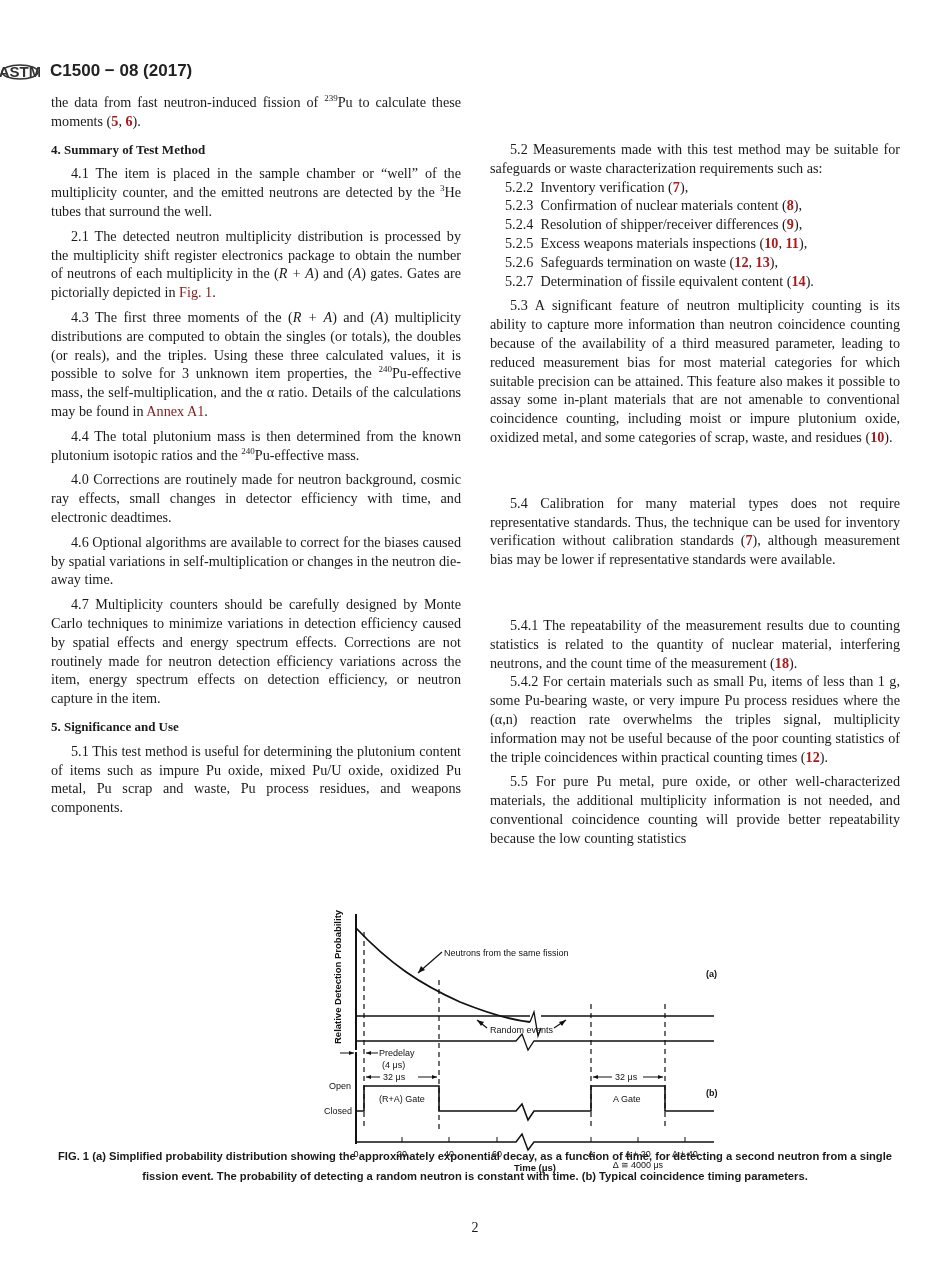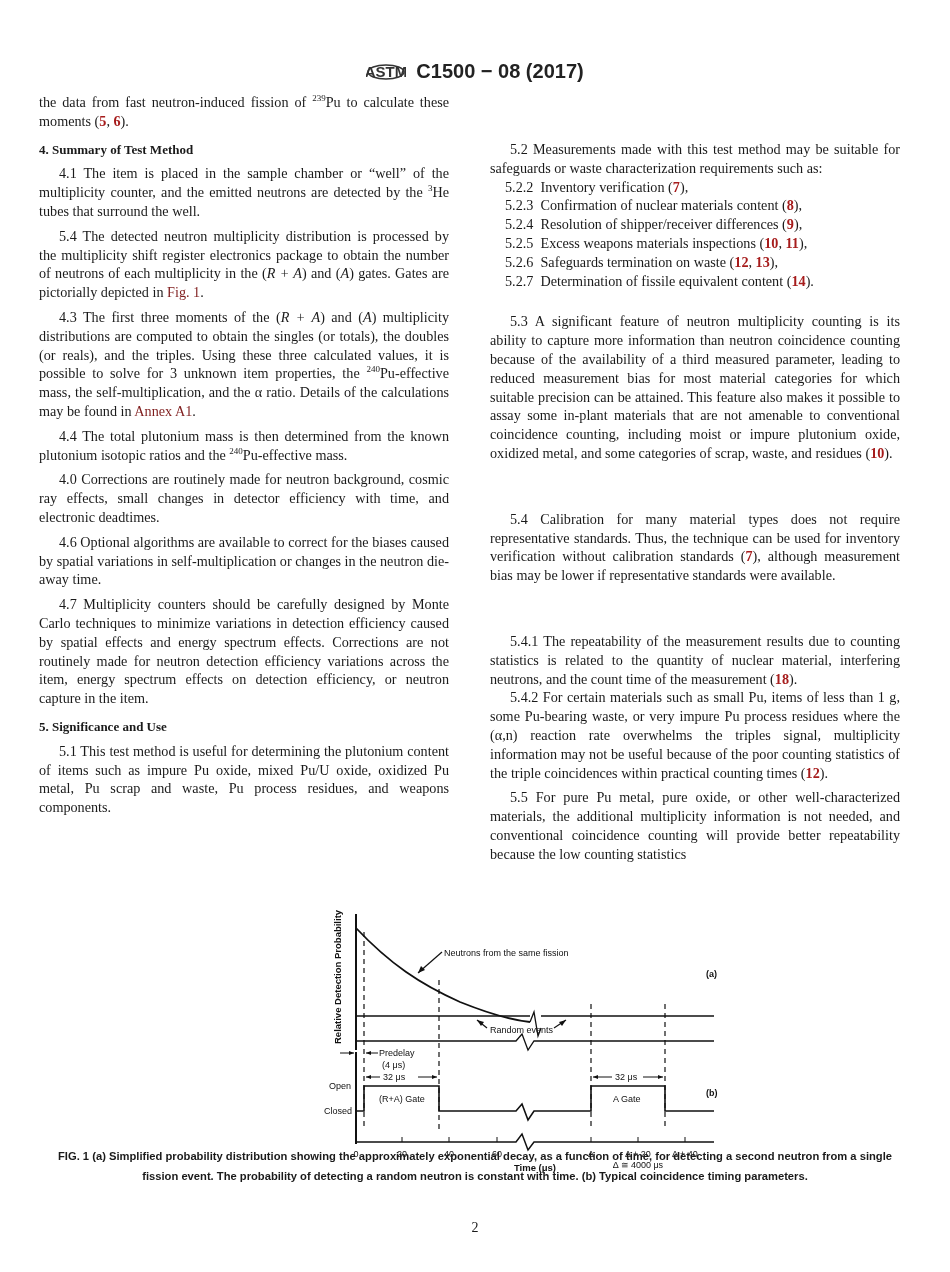--- a/index.html
+++ b/index.html
@@ -1,21 +1,21 @@
 <!DOCTYPE html>
 <html><head>
 <meta charset="utf-8">
 <style>
   html, body { margin:0; padding:0; background:#ffffff; }
   body { width:950px; height:1272px; position:relative; overflow:hidden; font-family:"Liberation Serif", serif; color:#1a1a1a; }
-  .header { position:absolute; top:57px; left:0; width:950px; text-align:center; }
+  .header { position:absolute; top:57px; left:0; width:950px; text-align:left; }
   .header .logo { display:inline-block; vertical-align:middle; width:40px; height:28px; margin-right:6px; }
-  .header .code { display:inline-block; vertical-align:middle; font-family:"Liberation Sans", sans-serif; font-weight:bold; font-size:20px; color:#222; }
+  .header .code { display:inline-block; vertical-align:middle; font-family:"Liberation Sans", sans-serif; font-weight:bold; font-size:17px; color:#222; }
   .col { position:absolute; top:93px; width:410px; font-size:14.2px; line-height:18.8px; text-align:justify; }
-  .col.left { left:39px; }
+  .col.left { left:51px; }
   .col.right { left:490px; }
   .col p { margin:0 0 6px 0; text-indent:20px; }
   .col p.cont { text-indent:0; }
   .col p.item { margin:0; text-indent:0; padding-left:15px; text-align:left; }
   .col p.noi { margin-bottom:0;margin-top:47px; }
   h2 { font-size:13px; font-weight:bold; margin:10px 0 5px 0; }
   .ref { color:#a61c1c; font-weight:bold; }
   .link { color:#7f1d1d; }
   sup { font-size:9px; line-height:0; vertical-align:6px; }
   .figure { position:absolute; left:272px; top:904px; width:420px; height:275px;margin-left:48px; }
@@ -36,21 +36,21 @@
 
 <div class="col left">
   <p class="cont">
     <span>the data from fast neutron-induced fission of </span><sup>239</sup><span>Pu to calculate these moments (</span><a class="ref">5</a>, <a class="ref">6</a><span>).</span>
   </p>
 
   <h2>4. Summary of Test Method</h2>
 
   <p><span>4.1 The item is placed in the sample chamber or “well” of the multiplicity counter, and the emitted neutrons are detected by the </span><sup>3</sup><span>He tubes that surround the well.</span></p>
 
-  <p><span>5.4 The detected neutron multiplicity distribution is processed by the multiplicity shift register electronics package to obtain the number of neutrons of each multiplicity in the (</span><i>R + A</i><span>) and (</span><i>A</i><span>) gates. Gates are pictorially depicted in </span><a class="link">Fig. 1</a><span>.</span></p>
+  <p><span>2.1 The detected neutron multiplicity distribution is processed by the multiplicity shift register electronics package to obtain the number of neutrons of each multiplicity in the (</span><i>R + A</i><span>) and (</span><i>A</i><span>) gates. Gates are pictorially depicted in </span><a class="link">Fig. 1</a><span>.</span></p>
 
   <p><span>4.3 The first three moments of the (</span><i>R + A</i><span>) and (</span><i>A</i><span>) multiplicity distributions are computed to obtain the singles (or totals), the doubles (or reals), and the triples. Using these three calculated values, it is possible to solve for 3 unknown item properties, the </span><sup>240</sup><span>Pu-effective mass, the self-multiplication, and the α ratio. Details of the calculations may be found in </span><a class="link">Annex A1</a><span>.</span></p>
 
   <p><span>4.4 The total plutonium mass is then determined from the known plutonium isotopic ratios and the </span><sup>240</sup><span>Pu-effective mass.</span></p>
 
   <p>4.0 Corrections are routinely made for neutron background, cosmic ray effects, small changes in detector efficiency with time, and electronic deadtimes.</p>
   <p>4.6 Optional algorithms are available to correct for the biases caused by spatial variations in self-multiplication or changes in the neutron die-away time.</p>
   <p>4.7 Multiplicity counters should be carefully designed by Monte Carlo techniques to minimize variations in detection efficiency caused by spatial effects and energy spectrum effects. Corrections are not routinely made for neutron detection efficiency variations across the item, energy spectrum effects on detection efficiency, or neutron capture in the item.</p>
 
   <h2>5. Significance and Use</h2>
@@ -58,21 +58,21 @@
 </div>
 
 <div class="col right">
   <p class="noi">5.2 Measurements made with this test method may be suitable for safeguards or waste characterization requirements such as:</p>
 
   <p class="item"><span>5.2.2</span>&nbsp; <span>Inventory verification (</span><a class="ref">7</a><span>),</span></p>
   <p class="item"><span>5.2.3</span>&nbsp; <span>Confirmation of nuclear materials content (</span><a class="ref">8</a><span>),</span></p>
   <p class="item"><span>5.2.4</span>&nbsp; <span>Resolution of shipper/receiver differences (</span><a class="ref">9</a><span>),</span></p>
   <p class="item"><span>5.2.5</span>&nbsp; <span>Excess weapons materials inspections (</span><a class="ref">10</a>, <a class="ref">11</a><span>),</span></p>
   <p class="item"><span>5.2.6</span>&nbsp; <span>Safeguards termination on waste (</span><a class="ref">12</a>, <a class="ref">13</a><span>),</span></p>
-  <p class="item" style="margin-bottom:22px"><span>5.2.7</span>&nbsp; <span>Determination of fissile equivalent content (</span><a class="ref">14</a><span>).</span></p>
+  <p class="item" style="margin-bottom:6px"><span>5.2.7</span>&nbsp; <span>Determination of fissile equivalent content (</span><a class="ref">14</a><span>).</span></p>
 
   <p><span>5.3 A significant feature of neutron multiplicity counting is its ability to capture more information than neutron coincidence counting because of the availability of a third measured parameter, leading to reduced measurement bias for most material categories for which suitable precision can be attained. This feature also makes it possible to assay some in-plant materials that are not amenable to conventional coincidence counting, including moist or impure plutonium oxide, oxidized metal, and some categories of scrap, waste, and residues (</span><a class="ref">10</a><span>).</span></p>
 
   <p class="noi"><span>5.4 Calibration for many material types does not require representative standards. Thus, the technique can be used for inventory verification without calibration standards (</span><a class="ref">7</a><span>), although measurement bias may be lower if representative standards were available.</span></p>
 
   <p class="noi"><span>5.4.1 The repeatability of the measurement results due to counting statistics is related to the quantity of nuclear material, interfering neutrons, and the count time of the measurement (</span><a class="ref">18</a><span>).</span></p>
 
   <p><span>5.4.2 For certain materials such as small Pu, items of less than 1 g, some Pu-bearing waste, or very impure Pu process residues where the (α,n) reaction rate overwhelms the triples signal, multiplicity information may not be useful because of the poor counting statistics of the triple coincidences within practical counting times (</span><a class="ref">12</a><span>).</span></p>
 
   <p>5.5 For pure Pu metal, pure oxide, or other well-characterized materials, the additional multiplicity information is not needed, and conventional coincidence counting will provide better repeatability because the low counting statistics</p>

